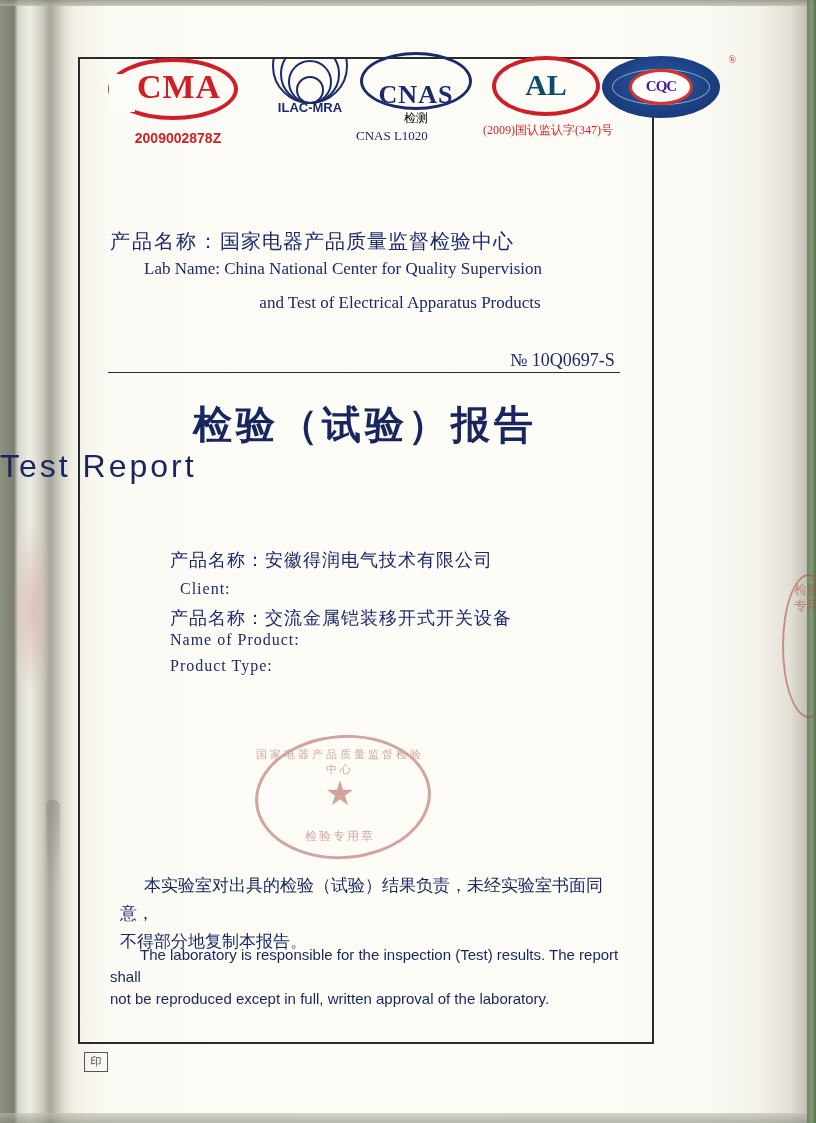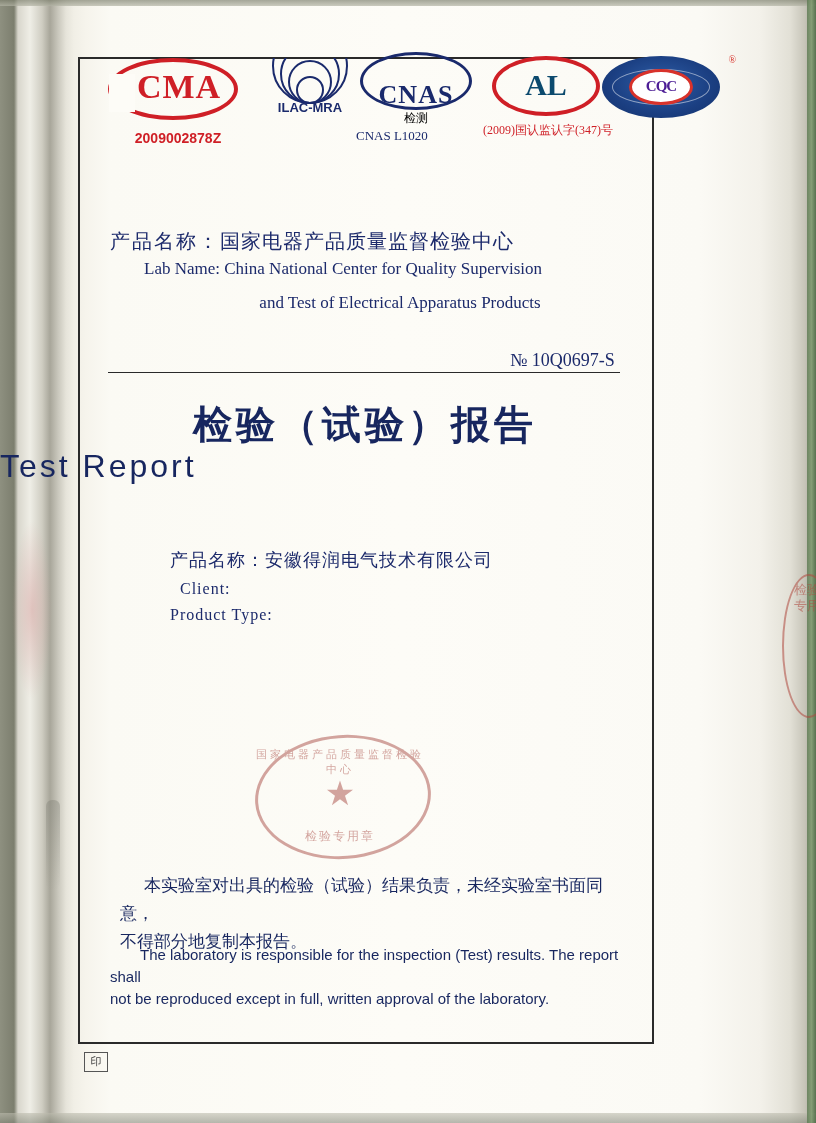--- a/index.html
+++ b/index.html
@@ -294,20 +294,24 @@
 
 <div class="title-cn">检验（试验）报告</div>
 <div class="title-en">Test   Report</div>
 
 <div class="fields">
   <div class="frow">
     <div><span class="f-cn">产品名称：</span><span class="f-val">安徽得润电气技术有限公司</span></div>
     <div class="f-en indent">Client:</div>
   </div>
   <div class="frow">
+    <div><span class="f-cn">产品名称：</span><span class="f-val">交流金属铠装移开式开关设备</span></div>
+    <div class="f-en">Name of Product:</div>
+  </div>
+  <div class="frow">
     <div class="f-en">Product Type:</div>
   </div>
 </div>
 
 <div class="stamp">
   <div class="stamp-ell"></div>
   <div class="stamp-top">国家电器产品质量监督检验中心</div>
   <div class="stamp-star">★</div>
   <div class="stamp-bot">检验专用章</div>
 </div>

